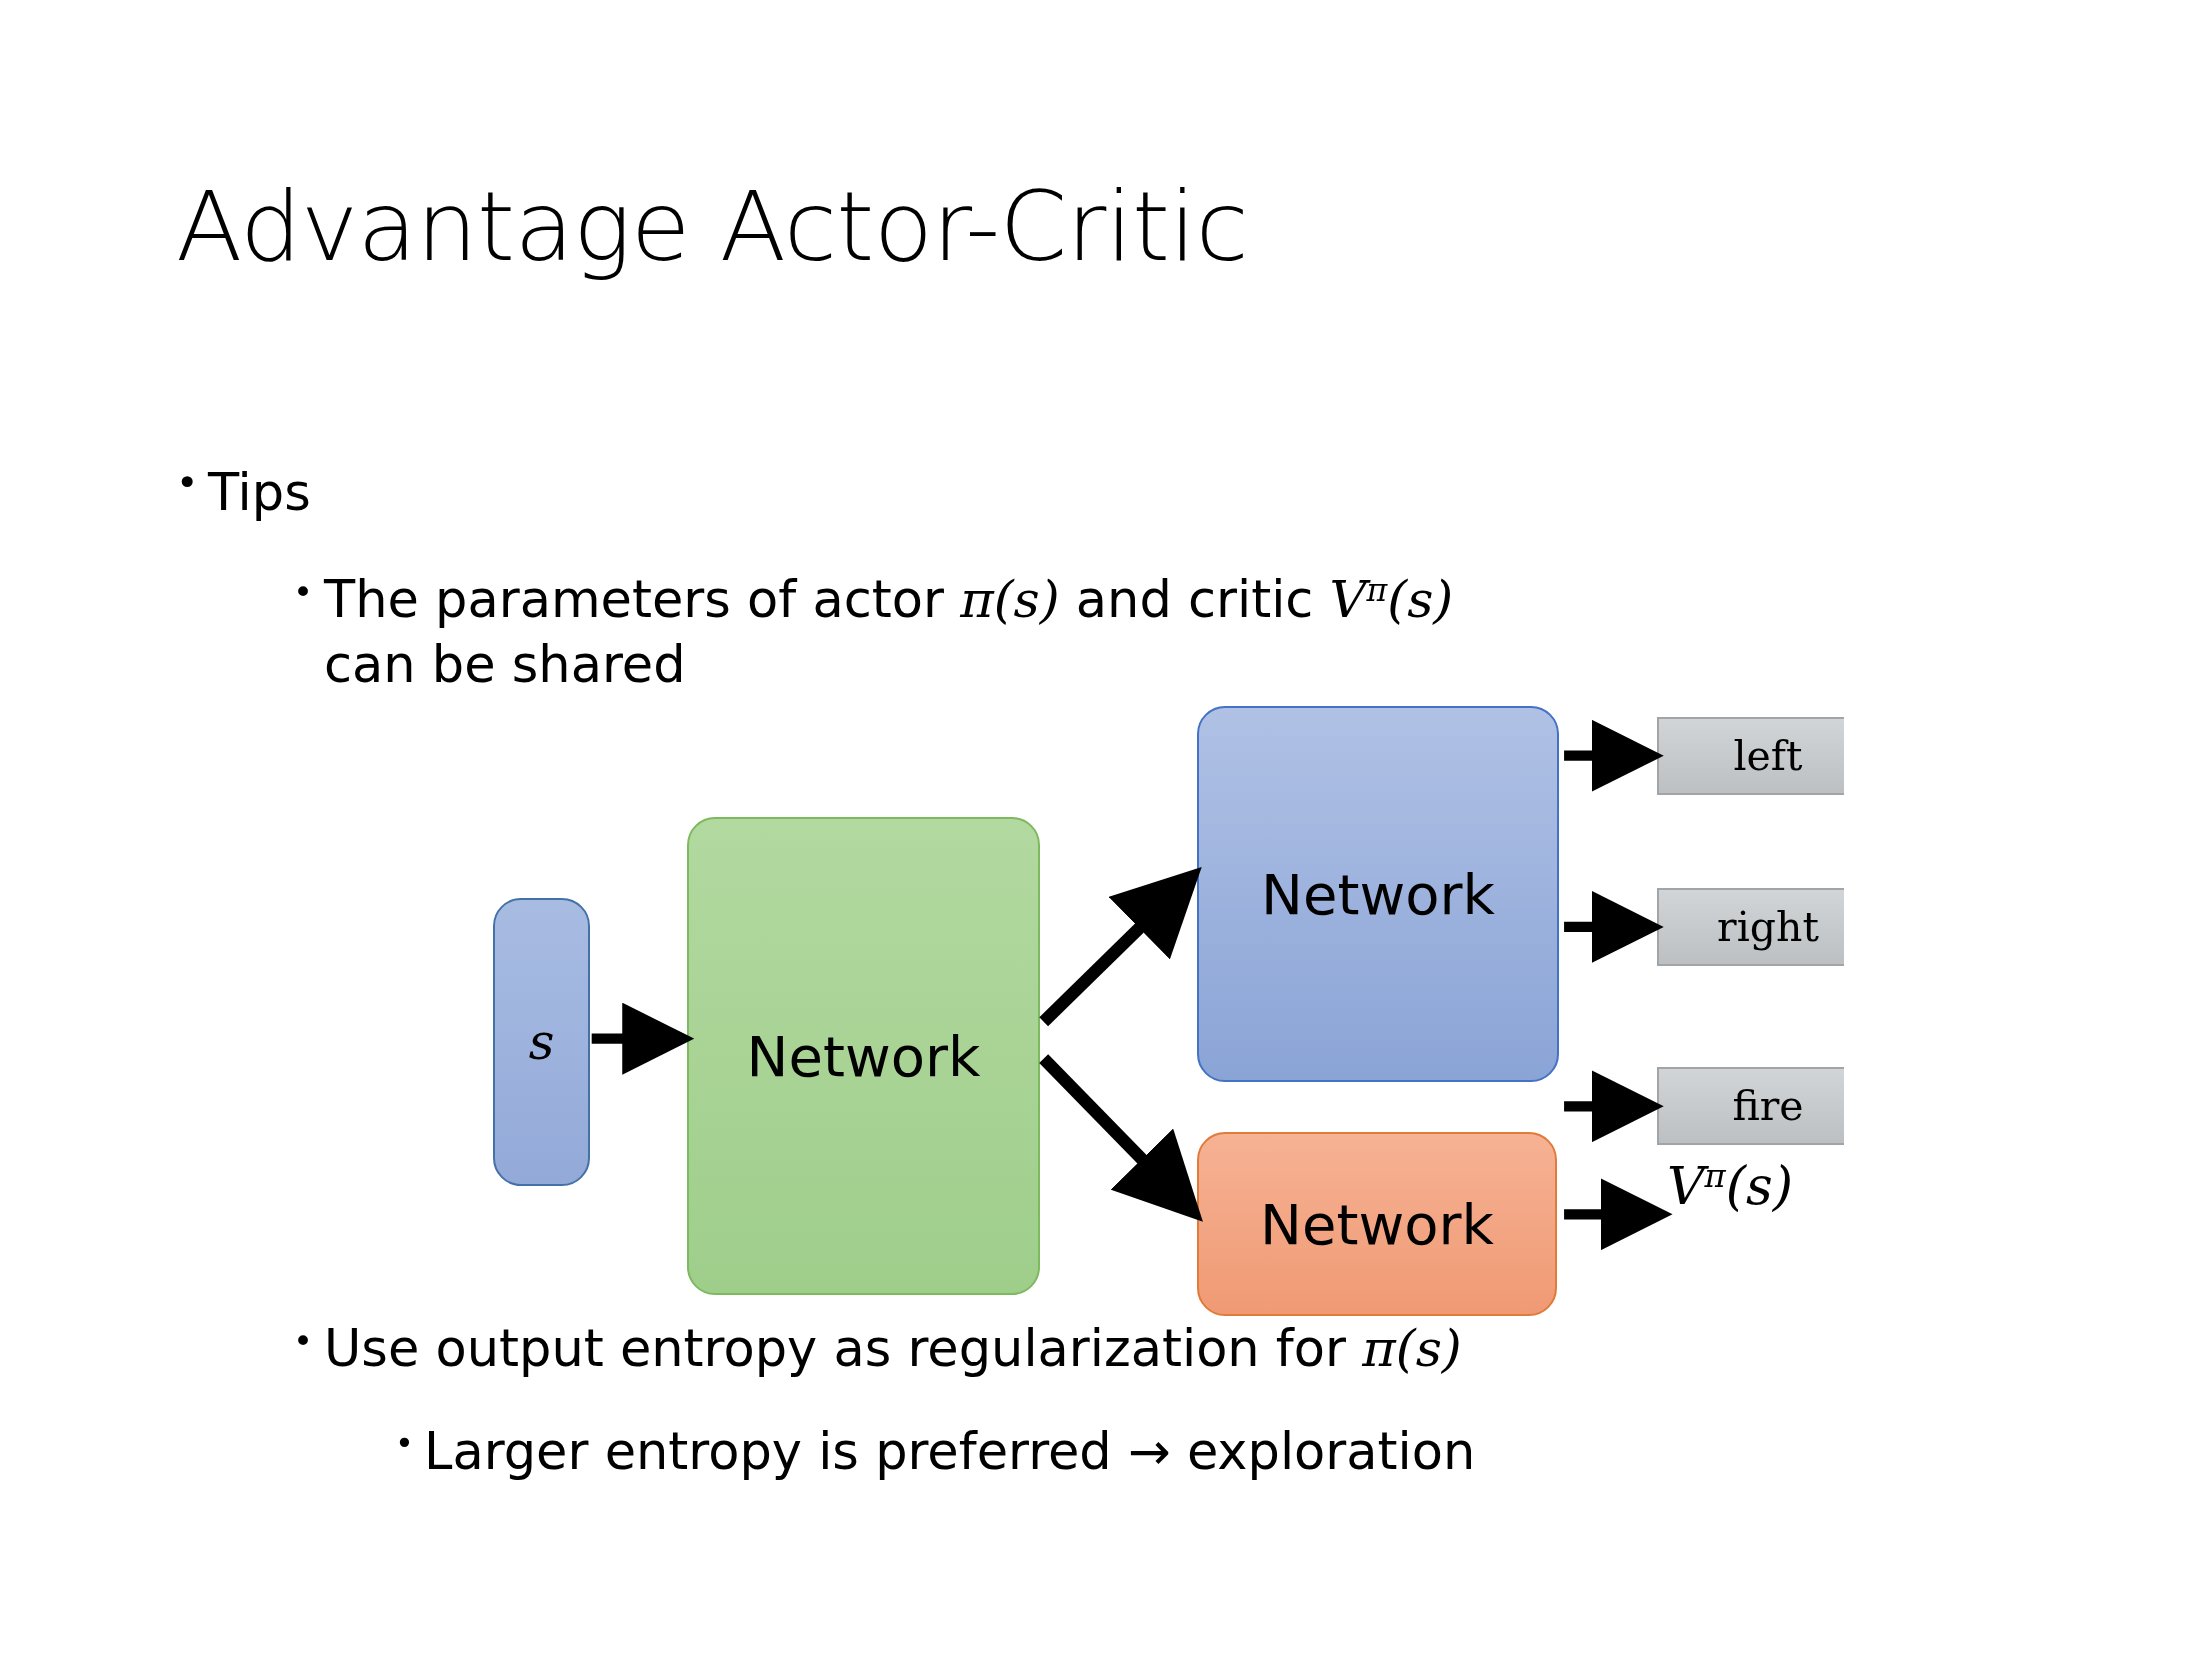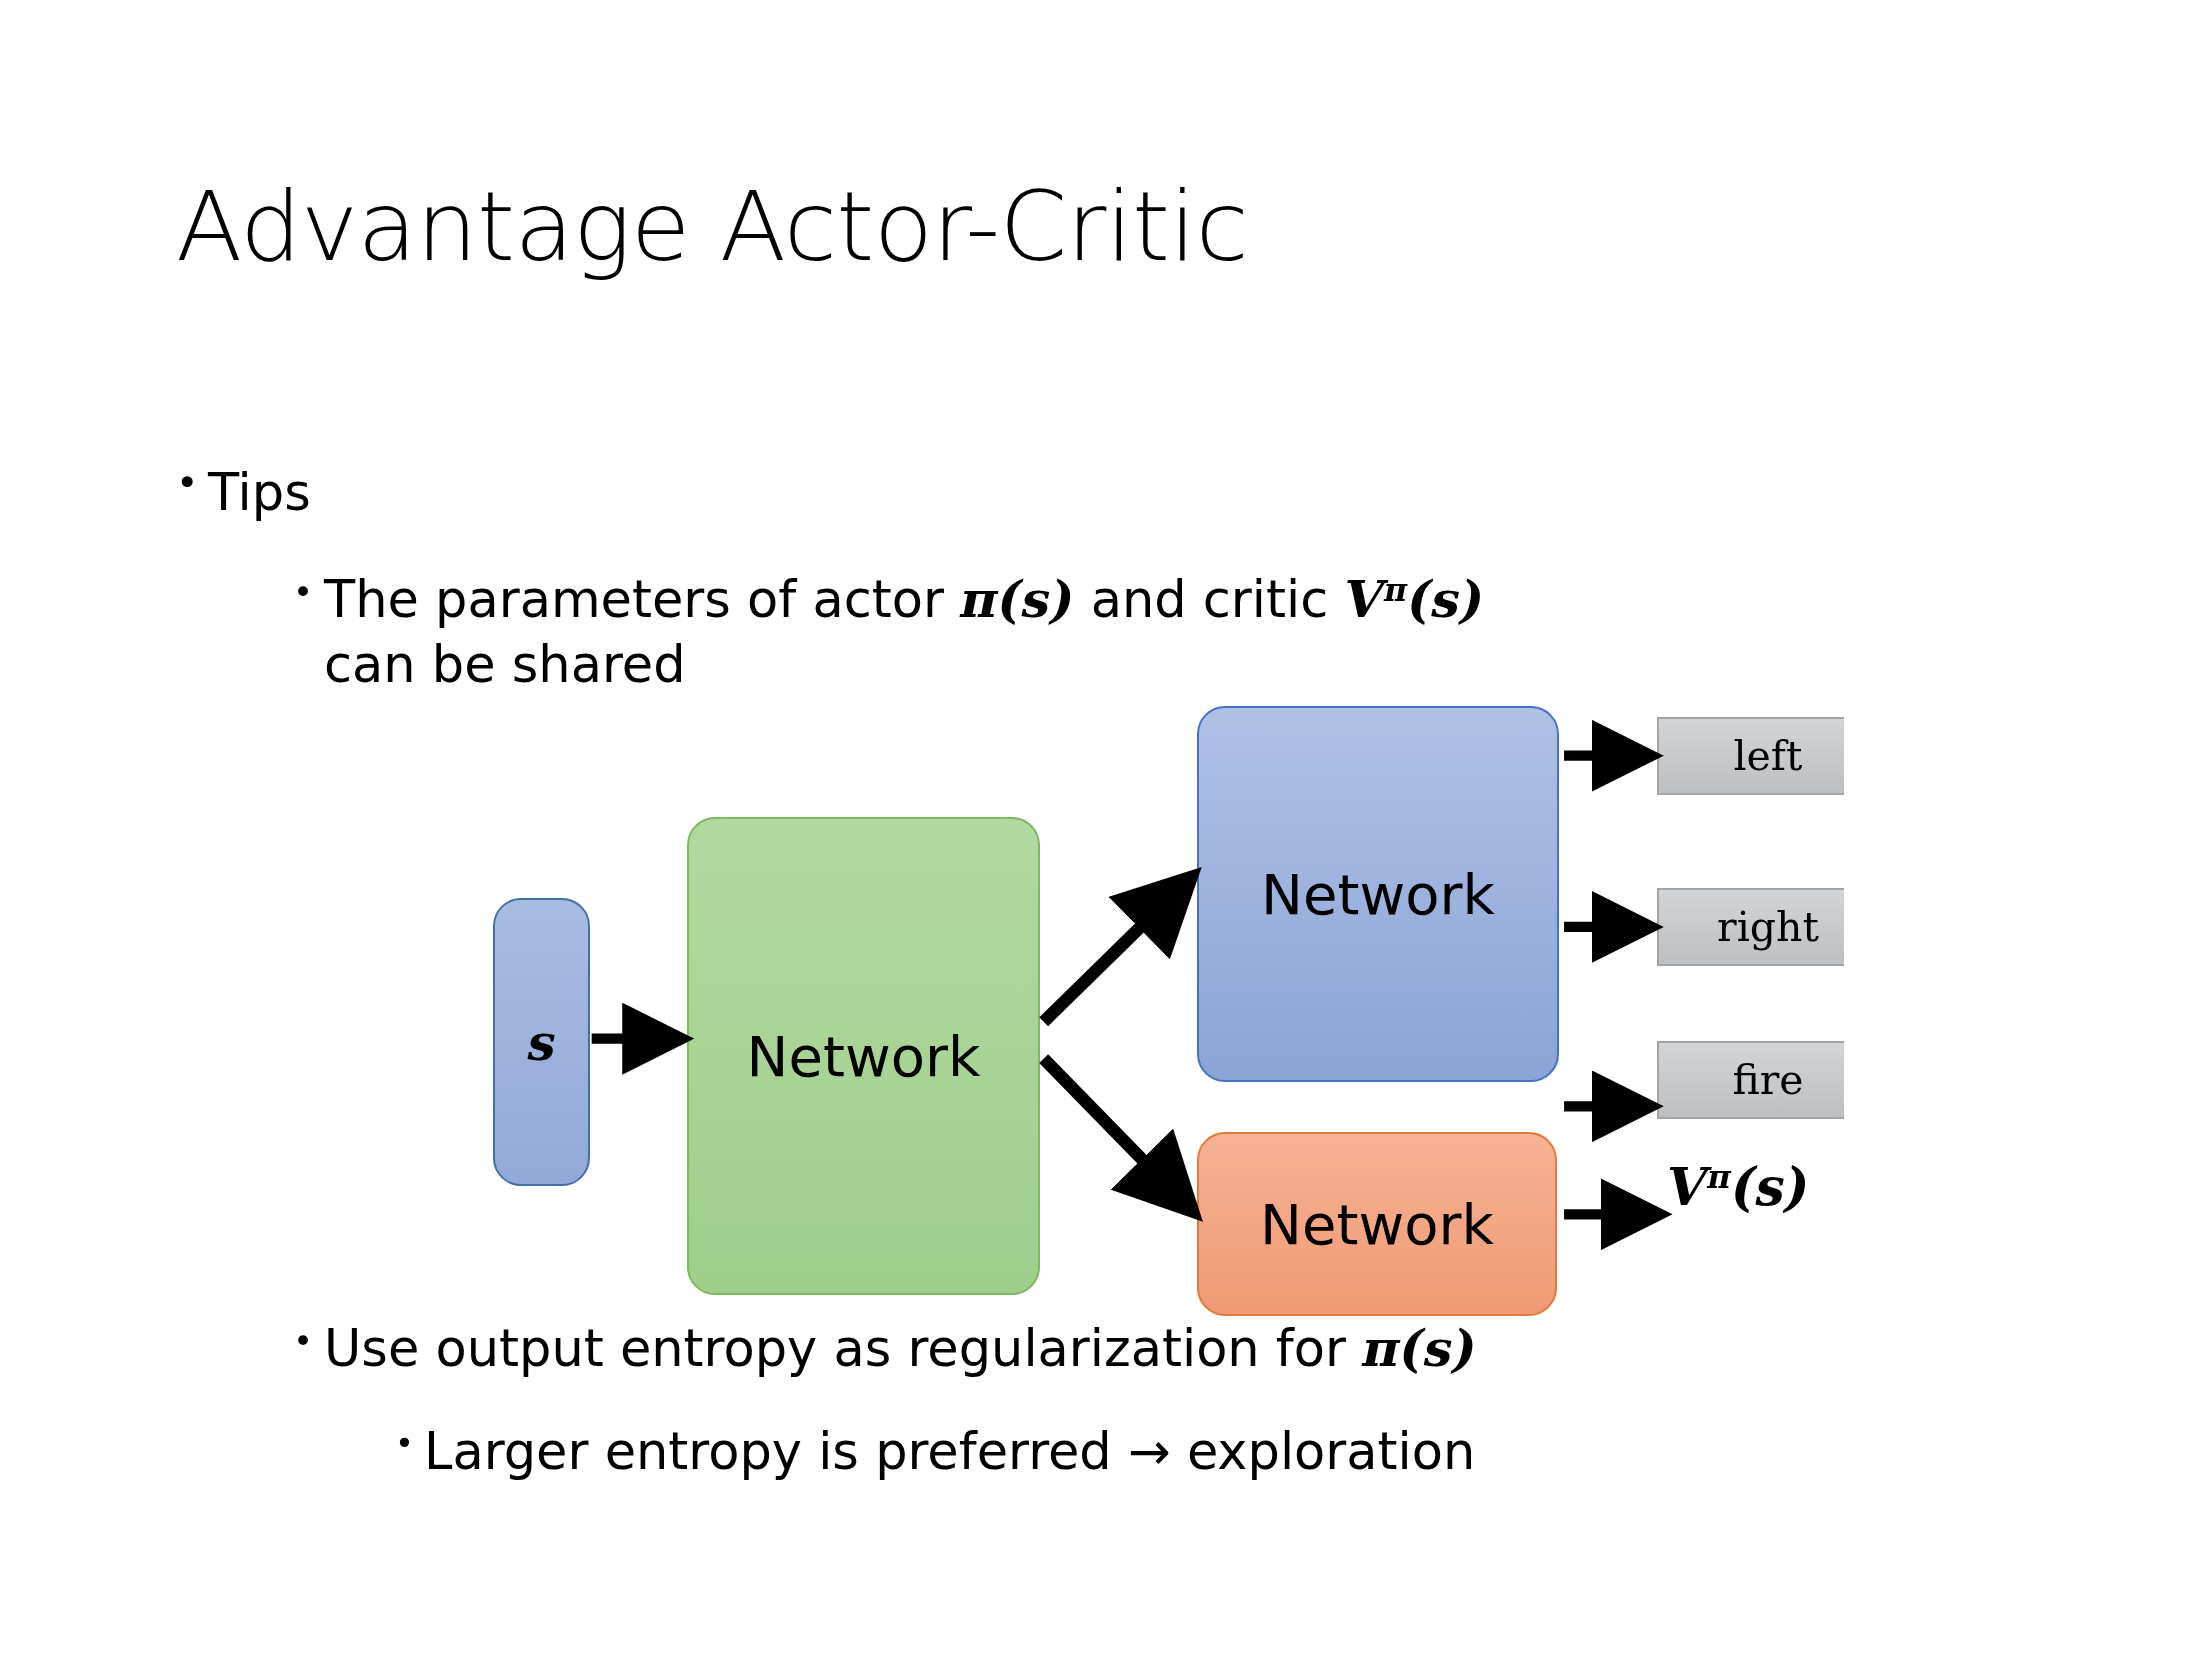--- a/index.html
+++ b/index.html
@@ -84,21 +84,20 @@
     font-size: 51px;
     line-height: 1.28;
     white-space: nowrap;
   }
   .lvl3 .dot { width: 29px; font-size: 32px; line-height: 1.5; }
 
   
   .math {
     font-family: "DejaVu Serif", "Liberation Serif", serif;
     font-style: italic;
-    font-weight: bold;
   }
   .math sup {
     font-size: 0.62em;
     vertical-align: 0.52em;
     font-style: italic;
   }
 
   
   #diagram {
     position: absolute;
@@ -160,21 +159,21 @@
     border: 2.2px solid #a2a5a8;
     display: flex;
     align-items: center;
     justify-content: center;
     font-family: "DejaVu Serif", "Liberation Serif", serif;
     font-size: 41px;
     color: #000000;
   }
   .out-left  { left: 1657px; top: 717px; }
   .out-right { left: 1657px; top: 888px; }
-  .out-fire  { left: 1657px; top: 1041px; }
+  .out-fire  { left: 1657px; top: 1067px; }
 
   .vpi-label {
     position: absolute;
     left: 1667px;
     top: 1156px;
     font-size: 52px;
     color: #000000;
     white-space: nowrap;
   }
 </style>

